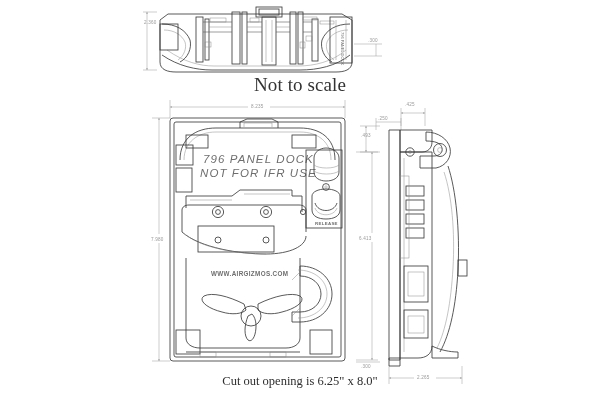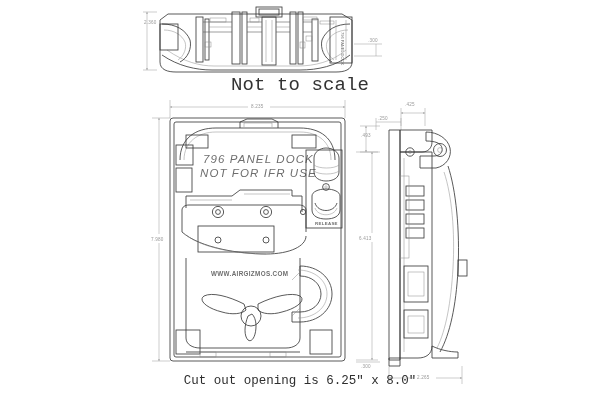--- a/index.html
+++ b/index.html
@@ -25,21 +25,21 @@
   }
   .caption-layer {
     position: absolute;
     left: 0; top: 0;
     width: 600px; height: 400px;
     pointer-events: none;
   }
   .caption {
     position: absolute;
     color: #3a3a3a;
-    font-family: Liberation Mono, monospace;
+    font-family: Liberation Serif, serif;
     white-space: nowrap;
   }
   #not-to-scale {
     left: 0; right: 0;
     top: 74px;
     text-align: center;
     font-size: 19px;
     letter-spacing: 0.1px;
     color: #333333;
   }

